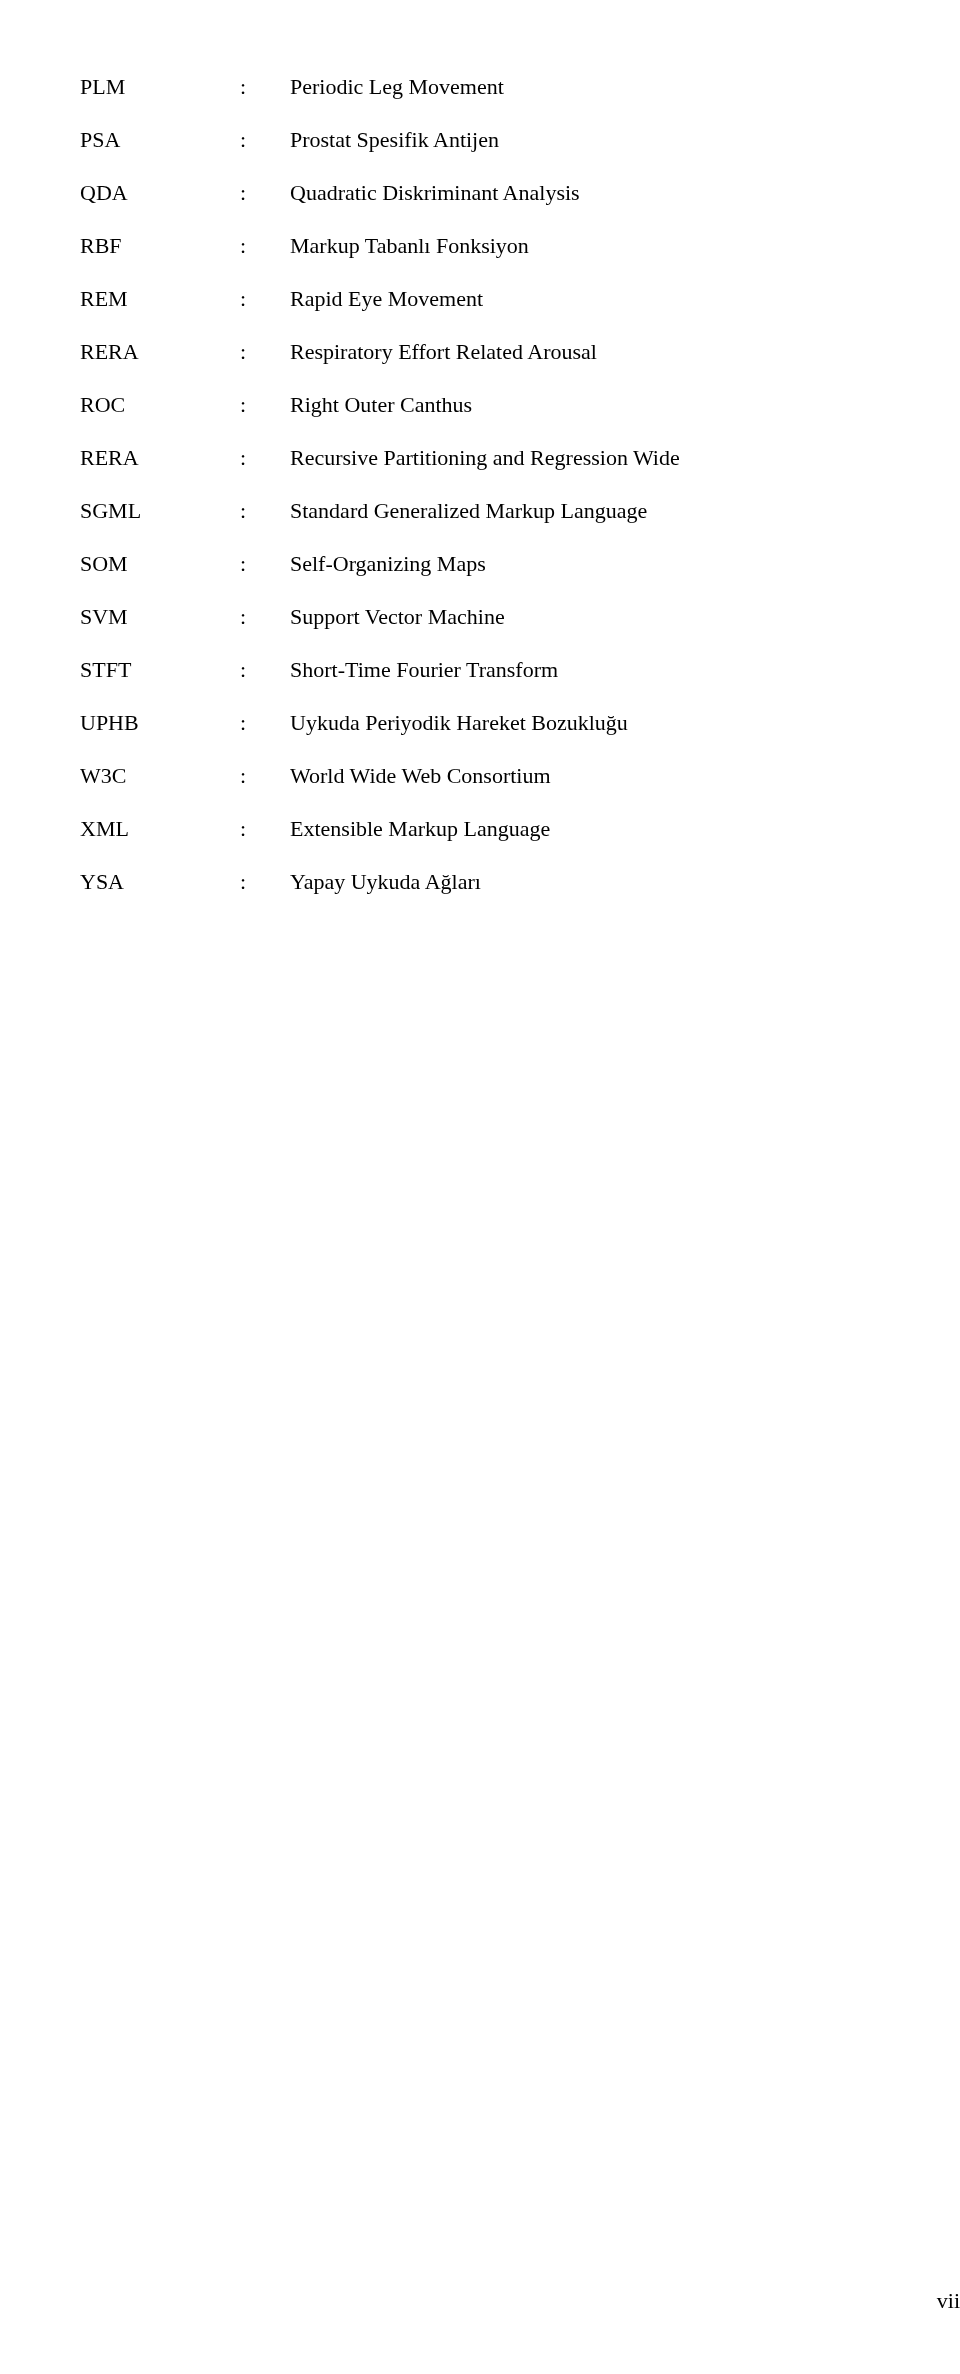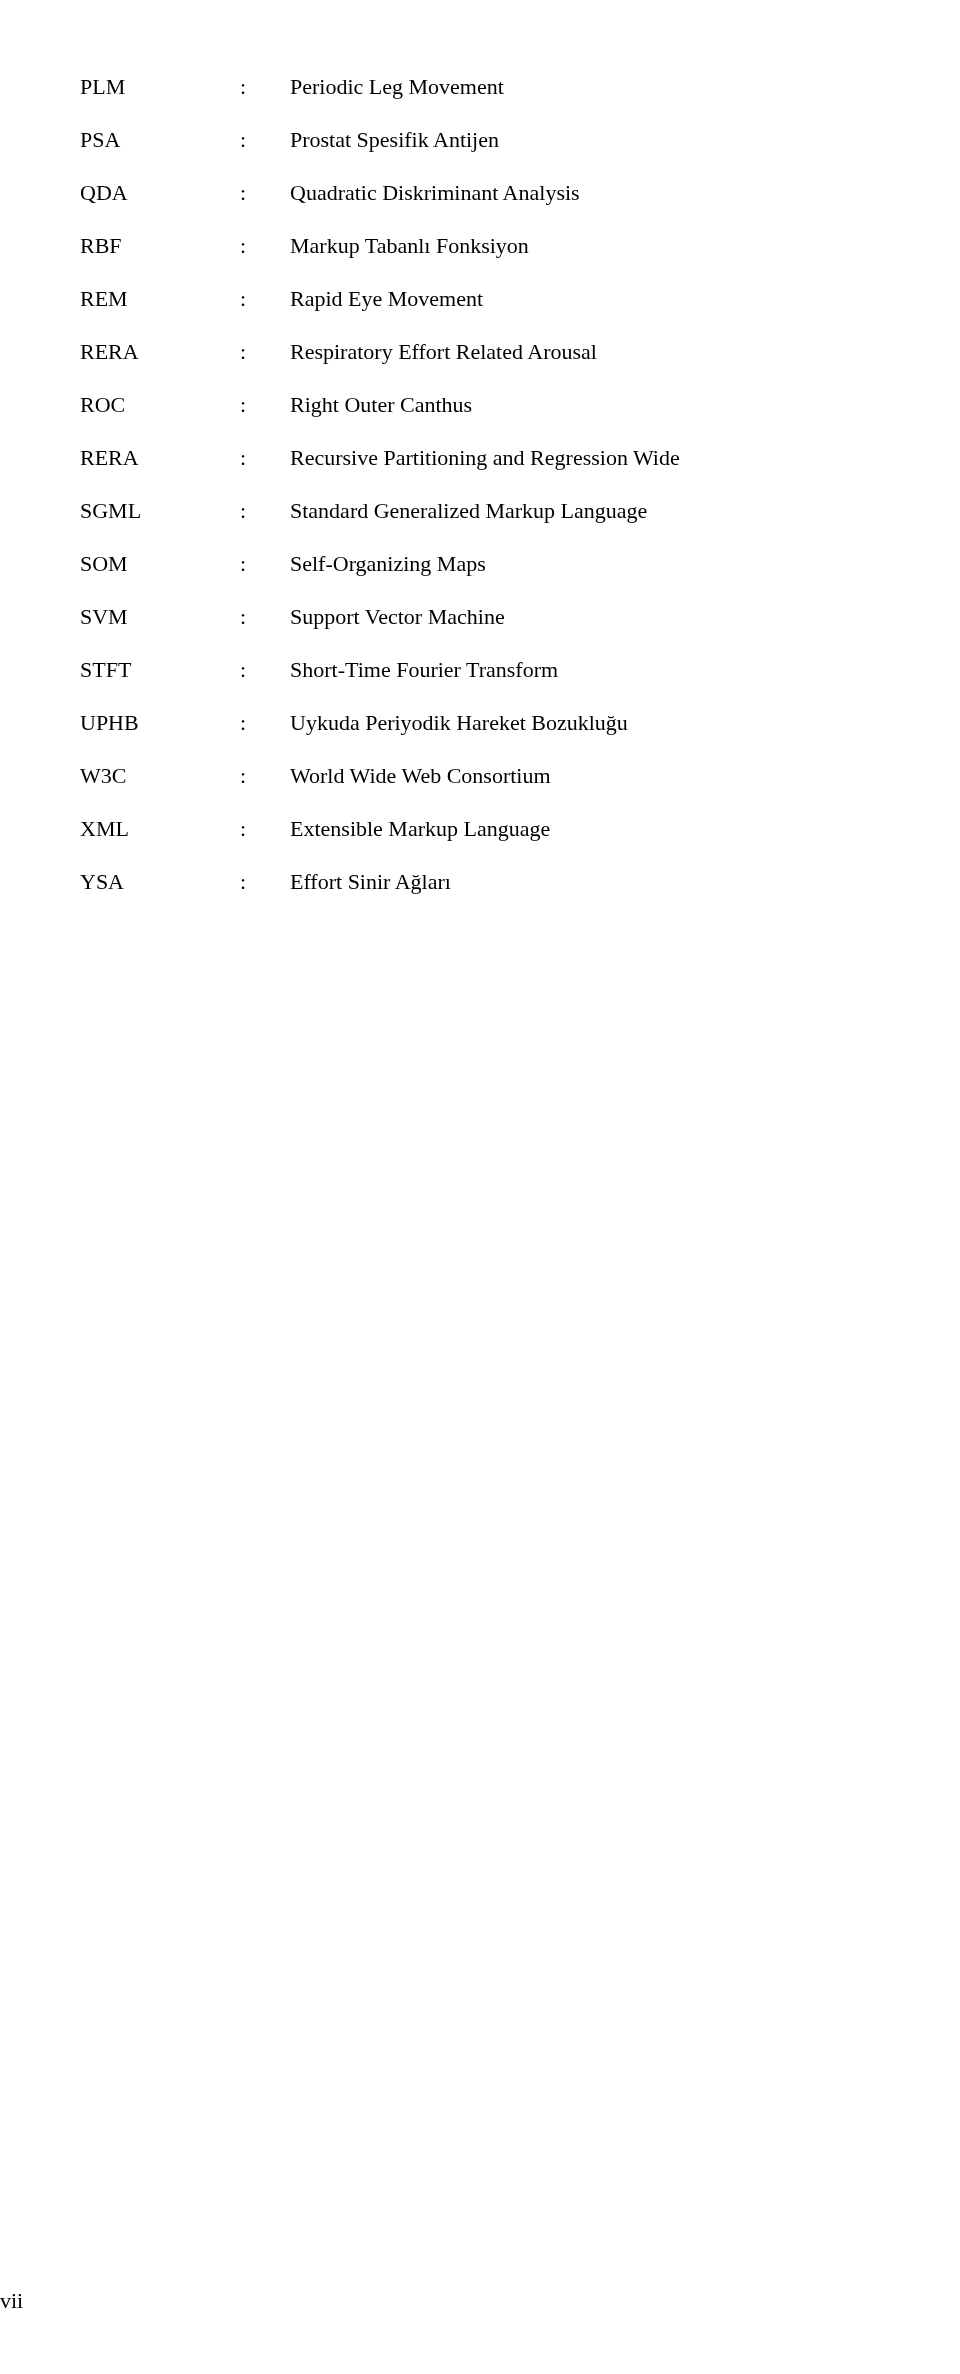--- a/index.html
+++ b/index.html
@@ -49,21 +49,21 @@
     .definition-col {
       width: auto;
       margin-left: 20px;
     }
 
     .page-number-container {
       position: absolute;
       bottom: 60px;
       left: 0;
       right: 0;
-      text-align: left;
+      text-align: right;
     }
   </style>
 </head>
 <body>
 
 <div class="page-container">
   <table class="abbreviation-table">
     <tbody id="abbr-tbody">
     <tr>
           <td class="abbr-col">PLM</td>
@@ -136,21 +136,21 @@
           <td class="definition-col">World Wide Web Consortium</td>
         </tr>
         <tr>
           <td class="abbr-col">XML</td>
           <td class="colon-col">:</td>
           <td class="definition-col">Extensible Markup Language</td>
         </tr>
         <tr>
           <td class="abbr-col">YSA</td>
           <td class="colon-col">:</td>
-          <td class="definition-col">Effort Sinir Ağları</td>
+          <td class="definition-col">Yapay Uykuda Ağları</td>
         </tr>
       </tbody>
   </table>
 
   <div class="page-number-container">
     <span>vii</span>
   </div>
 </div>
 
 </body></html>

